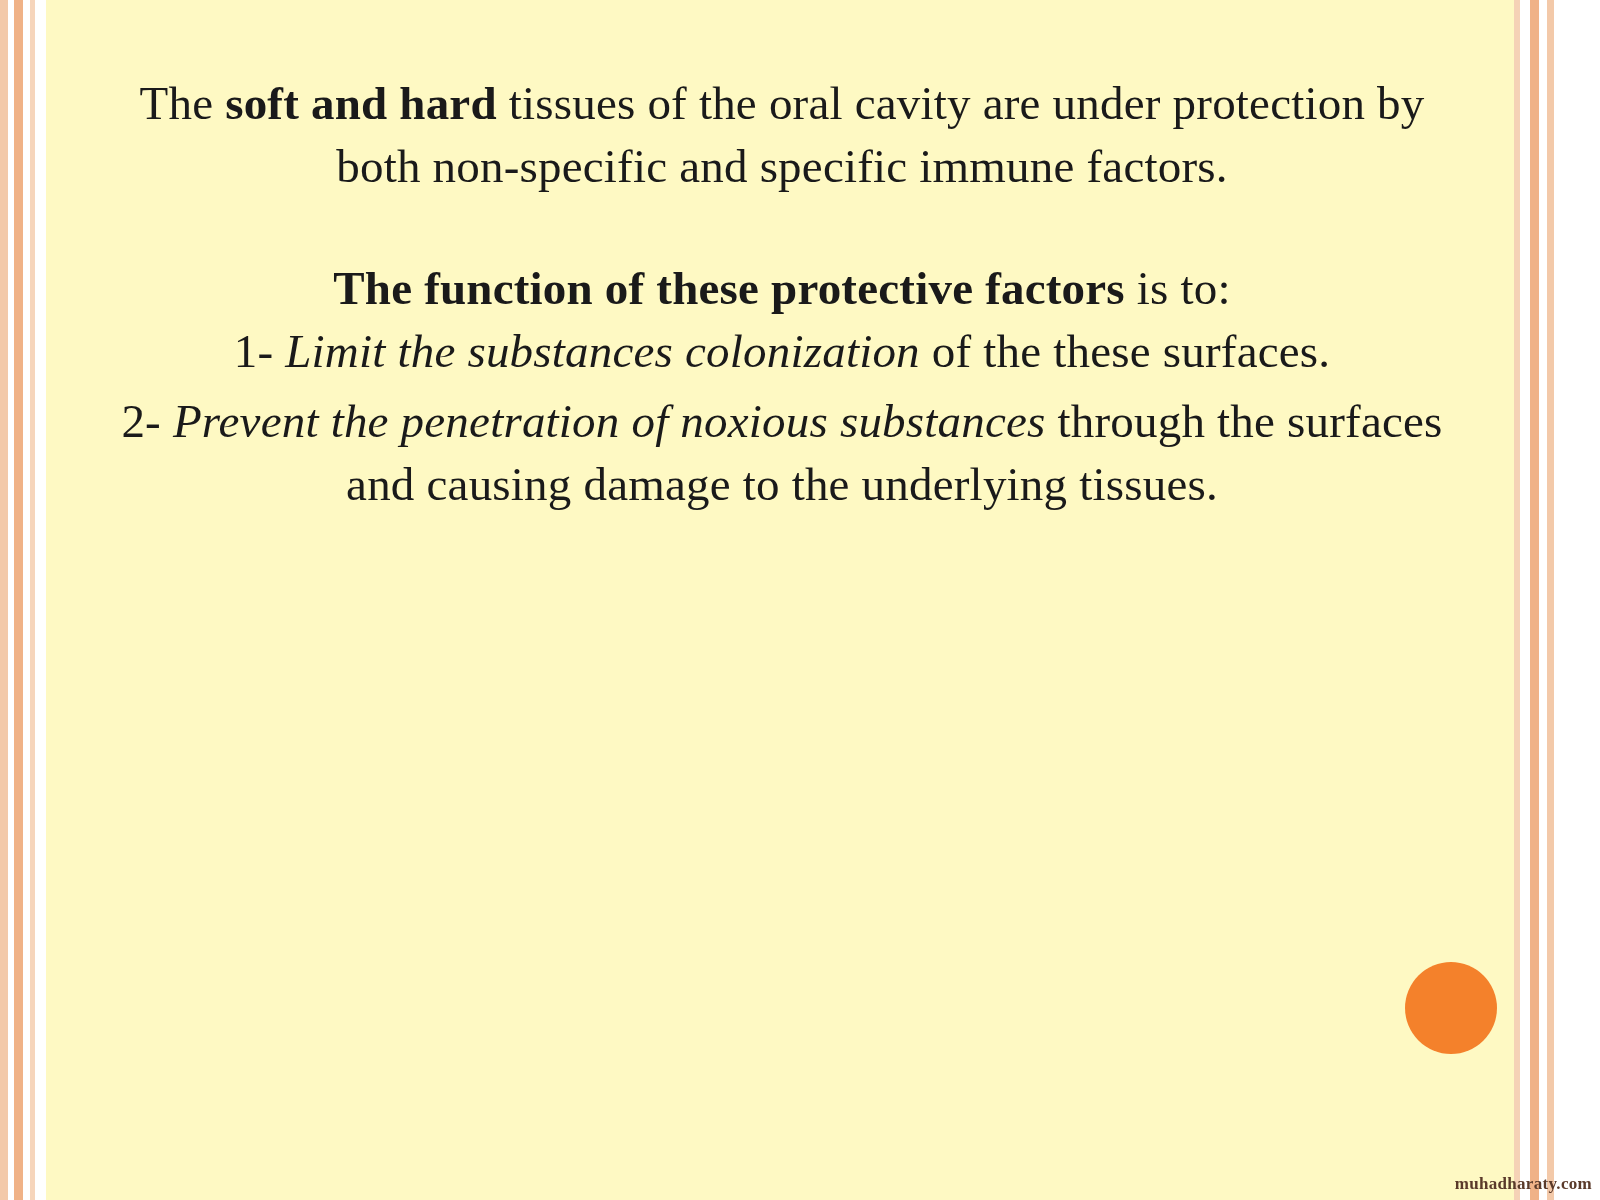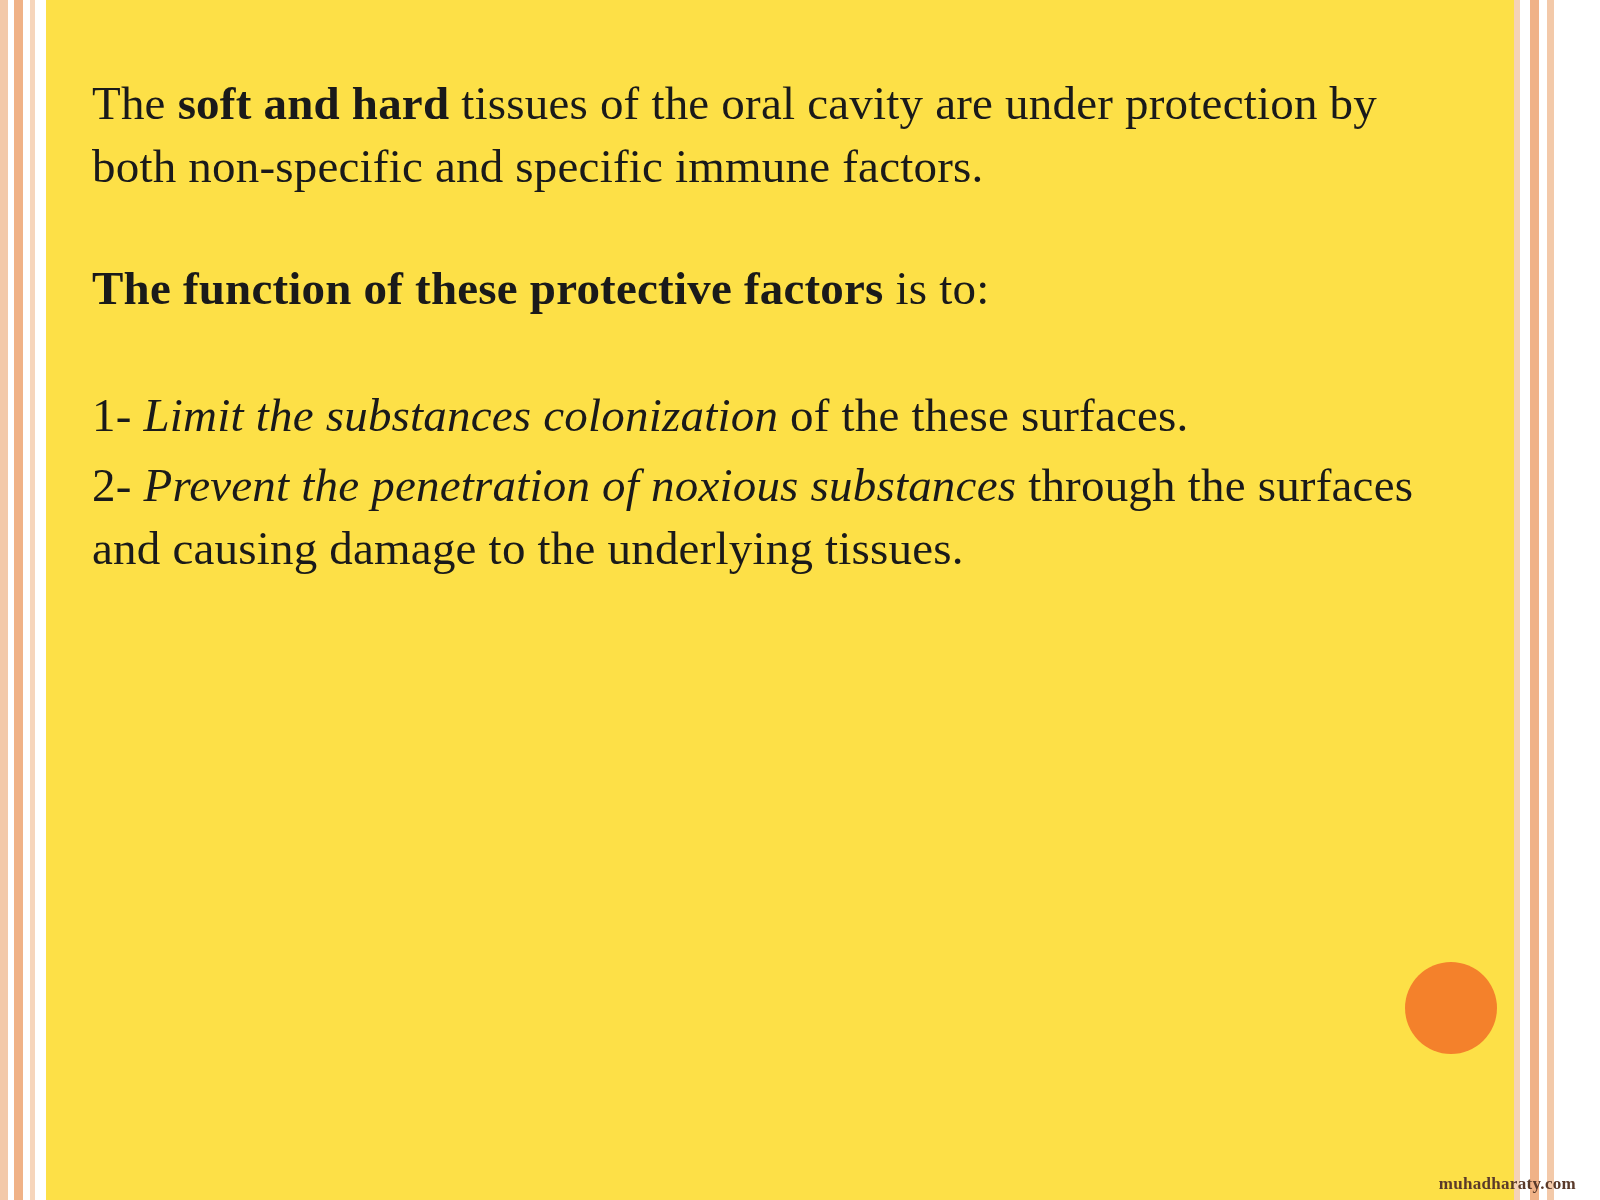--- a/index.html
+++ b/index.html
@@ -12,21 +12,22 @@
     height: 1200px;
     position: relative;
     overflow: hidden;
     font-family: "Liberation Serif", serif;
   }
 
   
   .slide {
     position: absolute;
     inset: 0;
-    background: #fde047;
+    background: #fef9c3;
+    text-align: center;
   }
   .edge-left {
     position: absolute;
     top: 0;
     bottom: 0;
     left: 0;
     width: 46px;
   }
   .edge-left .bar {
     position: absolute;
@@ -67,42 +68,42 @@
     width: 1380px;
   }
   .para {
     font-size: 47px;
     line-height: 1.33;
     color: #1a1a1a;
     letter-spacing: .2px;
     margin: 0;
   }
   .para.p1 { margin-bottom: 60px; }
-  .para.p2 { margin-bottom: 64px; font-weight: bold; }
+  .para.p2 { font-weight: bold; }
   .para.p3 { margin-bottom: 8px; }
   .para.p4 { margin-bottom: 0; margin-top: 6px; }
 
   .b { font-weight: bold; }
   .i { font-style: italic; }
 
   
   .dot {
     position: absolute;
     left: 1405px;
     top: 962px;
     width: 92px;
     height: 92px;
     border-radius: 50%;
     background: #f4812b;
   }
 
   
   .watermark {
     position: absolute;
-    right: 24px;
+    right: 8px;
     bottom: 6px;
     font-family: "Liberation Serif", serif;
     font-weight: bold;
     font-size: 17px;
     color: #5a3a2a;
     letter-spacing: .3px;
   }
 </style>
 </head>
 <body>

